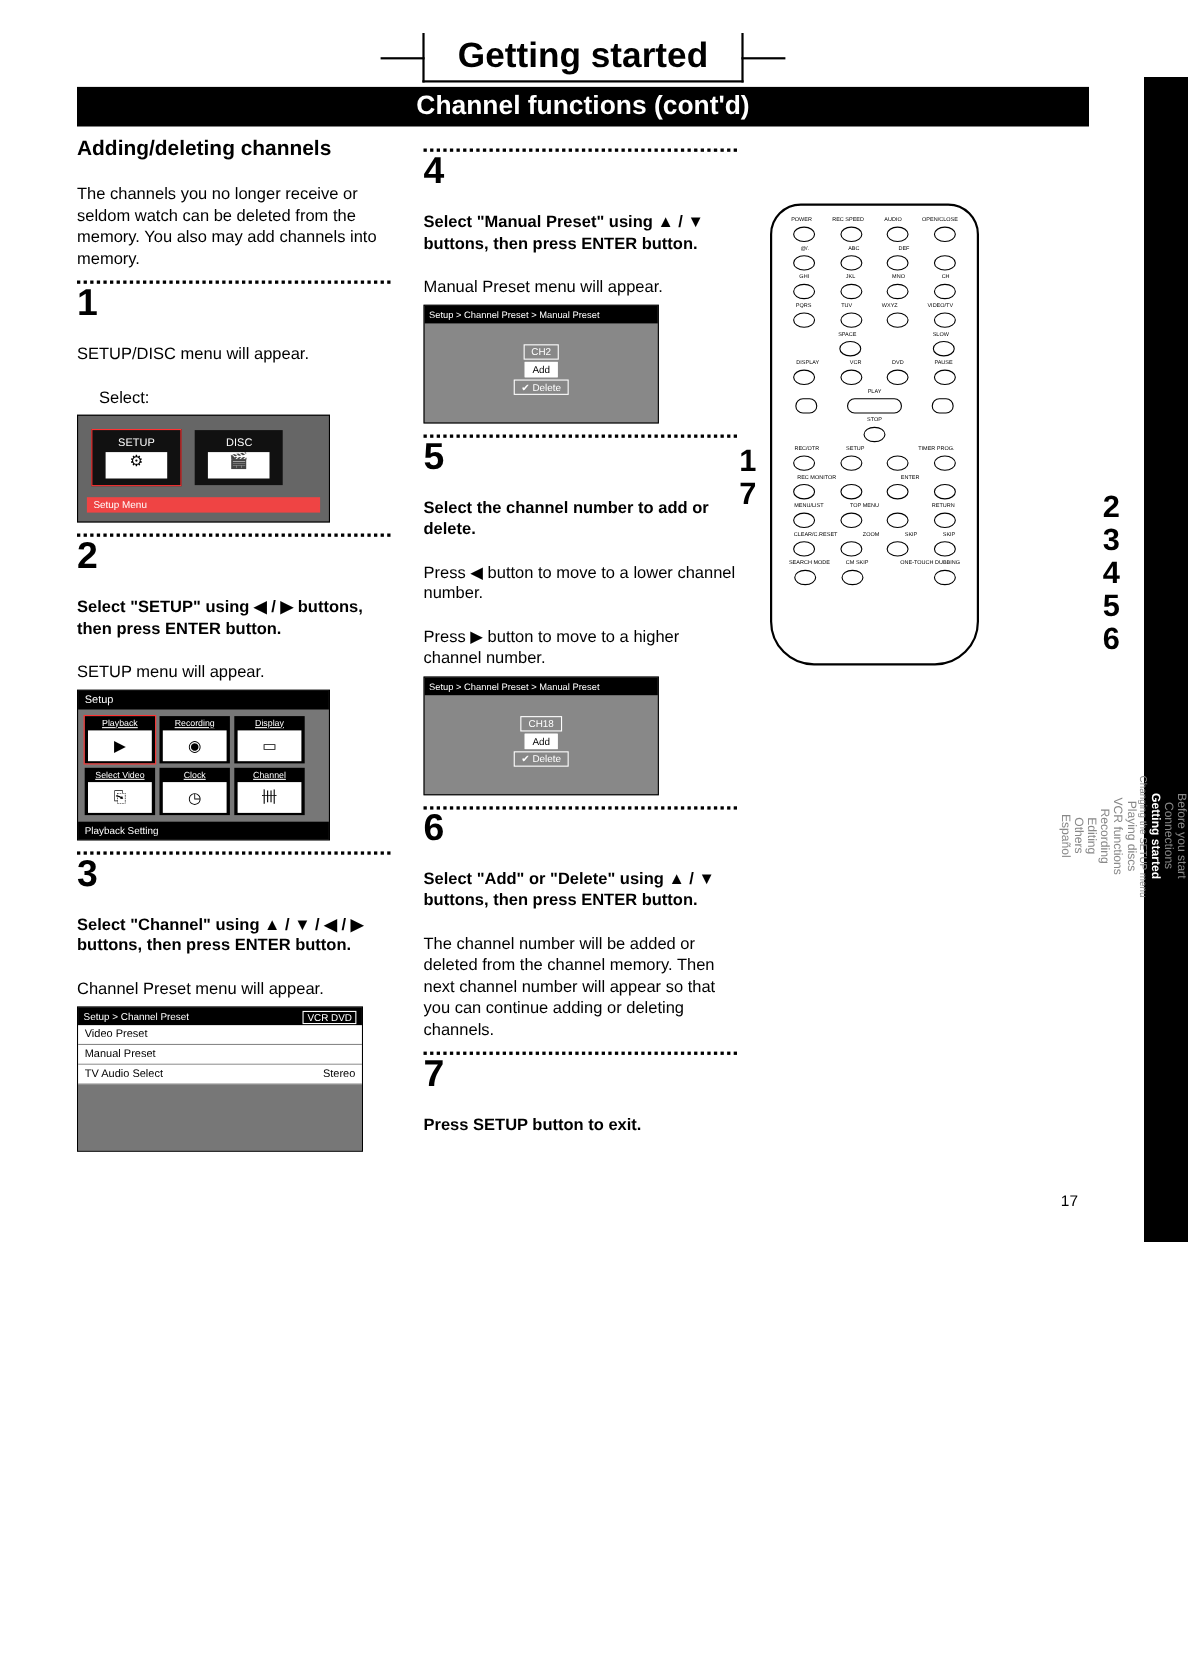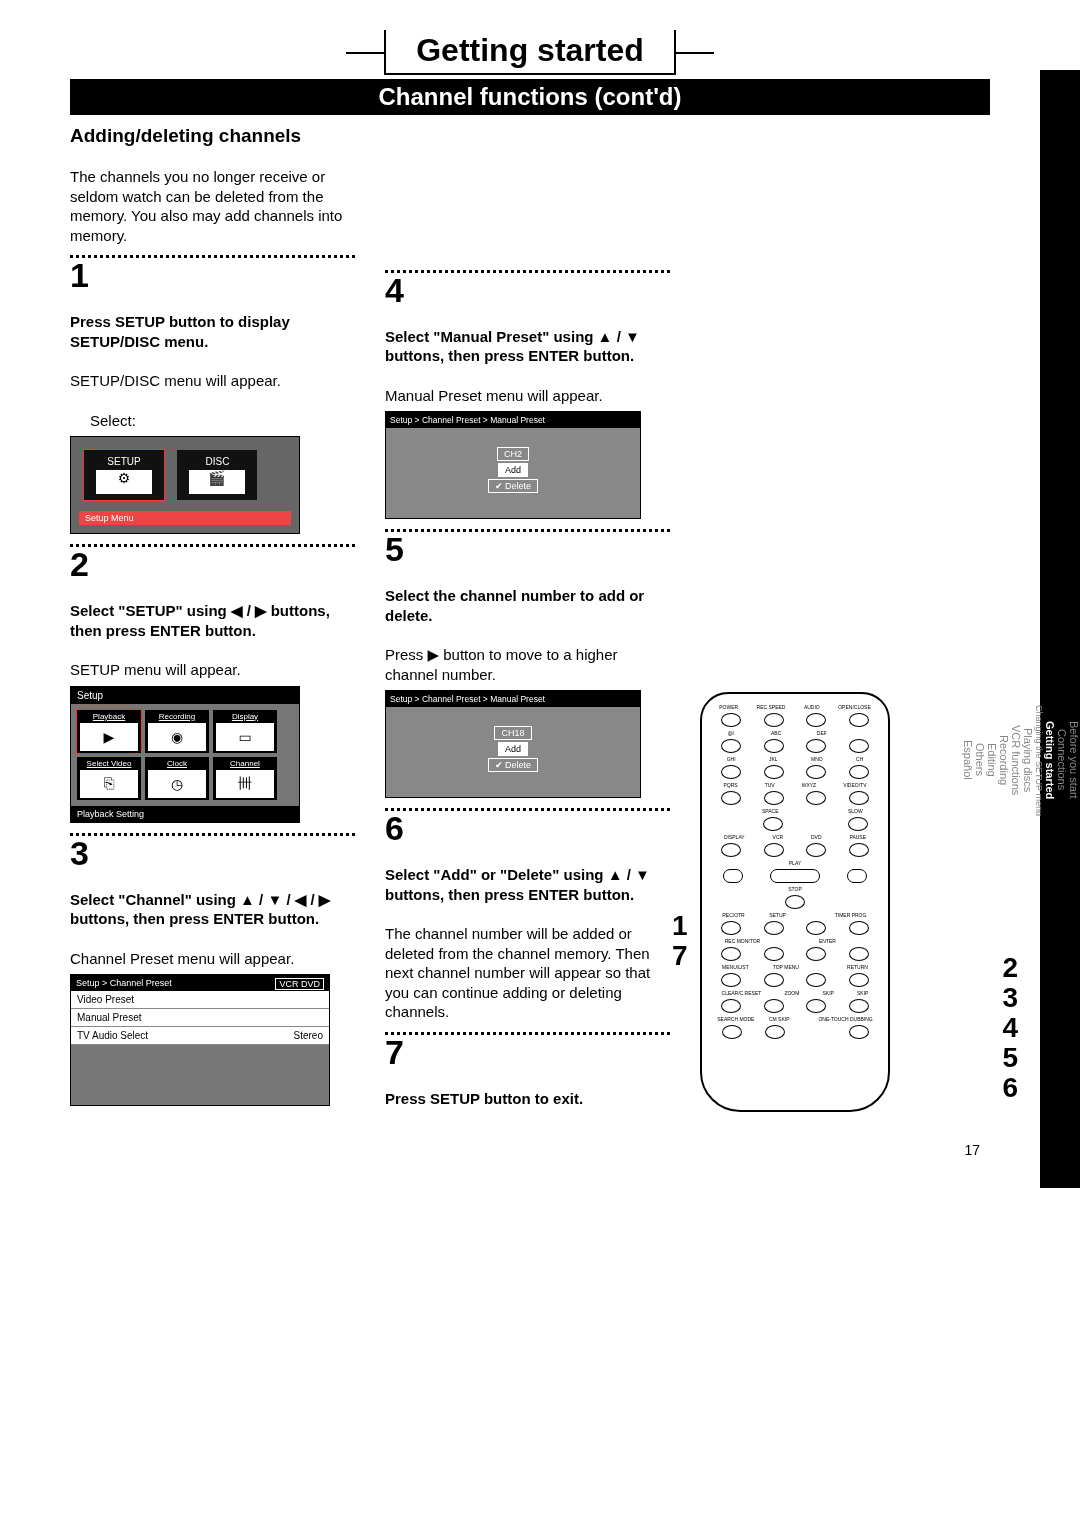--- a/index.html
+++ b/index.html
@@ -3,38 +3,38 @@
 <meta charset="utf-8">
 <style>
   * { box-sizing: border-box; margin: 0; padding: 0; }
   body { background: #fff; font-family: Arial, Helvetica, sans-serif; color: #000; width: 1080px; margin: 0 auto; position: relative; }
   .page { padding: 30px 90px 30px 70px; position: relative; }
   .top-banner { text-align: center; margin-bottom: 4px; }
   .chapter { display: inline-block; font-size: 32px; font-weight: bold; border: 2px solid #000; border-top: none; padding: 2px 30px 4px; position: relative; }
   .chapter:before, .chapter:after { content:""; position:absolute; top:50%; width:40px; border-top:2px solid #000; }
   .chapter:before{ right:100%; } .chapter:after{ left:100%; }
   .section-bar { background: #000; color: #fff; text-align: center; font-size: 24px; font-weight: bold; padding: 4px 0; margin-bottom: 10px; }
-  .columns { display: flex; gap: 30px; align-items: flex-end; }
+  .columns { display: flex; gap: 30px; }
   .col { flex: 1 1 0; }
   .col1 { max-width: 290px; }
   .col2 { max-width: 290px; }
   .col3 { flex: 0 0 290px; }
   h3.subhead { font-size: 19px; font-weight: bold; margin-bottom: 10px; }
   p { font-size: 15px; line-height: 1.3; margin-bottom: 4px; margin-top: 20px; }
   .dots { border-top: 3px dotted #000; height:0; margin: 10px 0 0 0; }
   .stepnum { font-size: 34px; font-weight: bold; margin: 0 0 2px 0; line-height:1; }
   .bold { font-weight: bold; font-size: 15px; line-height:1.3; }
   .tworow { border:1px solid #000; background:#666; color:#fff; width:230px; margin:6px 0; padding:8px;}
   .tworow .box{ background:#111; color:#fff; display:inline-block; padding:6px 12px; margin:4px; font-size:10px; text-align:center;}
   .tworow .lbl{background:#ef4444;color:#fff;font-size:9px;padding:2px 6px;margin-top:6px;}
   .menu-list{border:1px solid #000;background:#777;color:#fff;width:260px;margin:6px 0;font-size:10px;}
   .menu-list .hdr{background:#000;padding:3px 5px;font-size:9px;}
   .menu-list .row{background:#fff;color:#000;border-bottom:1px solid #888;padding:3px 6px;}
   .menu-list .blank{background:#777;height:60px;}
-  .mp { border:1px solid #000; background:#888;color:#fff;width:256px;margin:6px 0;font-size:9px;}
+  .mp { border:1px solid #000; background:#888;color:#fff;width:214px;margin:6px 0;font-size:9px;}
   .mp .hdr{background:#000;padding:3px 4px;font-size:8.5px;}
   .mp .body{padding:18px 0 24px;text-align:center;border-radius:30px;}
   .mp .chbox{display:inline-block;border:1px solid #fff;padding:1px 6px;margin:1px;}
   .setupgrid{border:1px solid #000;background:#777;color:#fff;width:230px;margin:6px 0;}
   .setupgrid .hdr{background:#000;color:#fff;font-size:10px;padding:3px 6px;}
   .setupgrid .grid{display:flex;flex-wrap:wrap;padding:6px;gap:4px;text-decoration:underline;}
   .setupgrid .cell{flex:0 0 64px;background:#000;color:#fff;font-size:8px;padding:2px 3px;text-align:center;}
   .setupgrid .cell .ic{background:#fff;color:#000;height:28px;margin-top:2px;display:flex;align-items:center;justify-content:center;font-size:14px;}
   .setupgrid .ftr{background:#000;color:#fff;font-size:9px;padding:3px 6px;}
   .side-tabs { position: absolute; right: 0; top: 70px; width: 40px; background:#000; color:#fff; writing-mode: vertical-rl; text-orientation: mixed; font-size:11px; padding:10px 0; height:1380px; display:flex; flex-direction:column; align-items:center;}
@@ -61,21 +61,20 @@
   <div class="section-bar">Channel functions (cont'd)</div>
 
   <div class="columns">
 
     <div class="col col1">
       <h3 class="subhead">Adding/deleting channels</h3>
       <p>The channels you no longer receive or seldom watch can be deleted from the memory. You also may add channels into memory.</p>
 
       <div class="dots"></div>
       <div class="stepnum">1</div>
-      <p class="bold">Press SETUP button to display SETUP/DISC menu.</p>
       <p>SETUP/DISC menu will appear.</p>
       <p style="padding-left:20px">Select:</p>
 
       <div class="tworow">
         <span class="box" style="border:1px solid #f33;"><span>SETUP</span><div style="background:#fff;color:#000;height:24px;width:56px;margin-top:3px;font-size:14px;">⚙</div></span>
         <span class="box"><span>DISC</span><div style="background:#fff;color:#000;height:24px;width:56px;margin-top:3px;font-size:14px;">🎬</div></span>
         <div class="lbl">Setup Menu</div>
       </div>
 
       <div class="dots"></div>
@@ -121,20 +120,21 @@
         <div class="body">
           <div class="chbox">CH2</div><br>
           <div class="chbox" style="background:#fff;color:#000;">Add</div><br>
           <div class="chbox">✔ Delete</div>
         </div>
       </div>
 
       <div class="dots"></div>
       <div class="stepnum">5</div>
       <p class="bold">Select the channel number to add or delete.</p>
+      <p>Press ◀ button to move to a lower channel number.</p>
       <p>Press ▶ button to move to a higher channel number.</p>
 
       <div class="mp">
         <div class="hdr">Setup &gt; Channel Preset &gt; Manual Preset</div>
         <div class="body">
           <div class="chbox">CH18</div><br>
           <div class="chbox" style="background:#fff;color:#000;">Add</div><br>
           <div class="chbox">✔ Delete</div>
         </div>
       </div>

